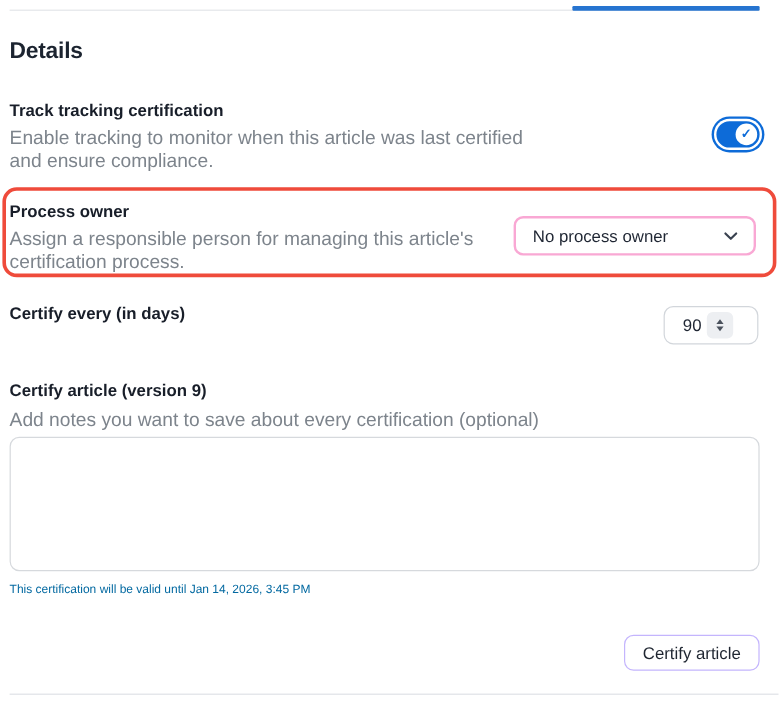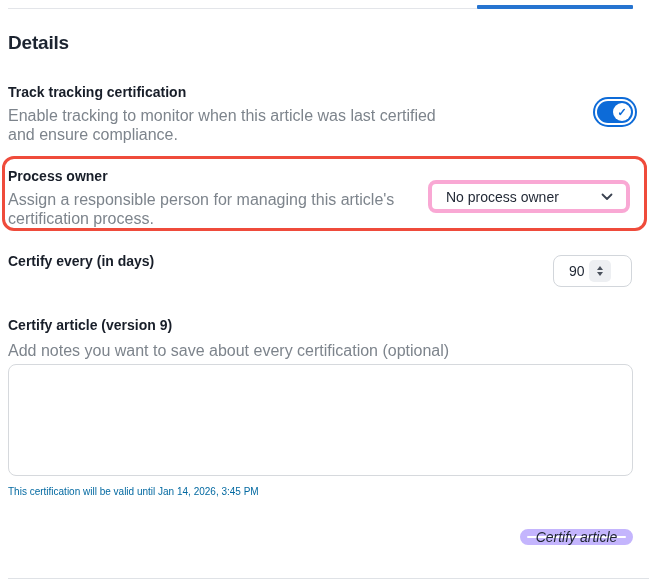--- a/index.html
+++ b/index.html
@@ -21,21 +21,21 @@
   .toggle-knob { position:absolute; right:2px; top:2px; width:18px; height:18px; border-radius:50%;
                  background:#ffffff; display:flex; align-items:center; justify-content:center; }
   .toggle-check { color:#0d6bd8; font-size:11px; font-weight:700; line-height:1; }
 
   
   .annotation { position:absolute; left:2px; top:156px; width:645px; height:75px; box-sizing:border-box;
                 border:3px solid #ef4b3b; border-radius:12px; pointer-events:none; }
 
   
   .dropdown { position:absolute; left:428px; top:180px; width:202px; height:33px; box-sizing:border-box;
-              border:4px solid #f9a8d4; border-radius:8px; background:#ffffff; cursor:pointer;
+              border:2px solid #f9a8d4; border-radius:8px; background:#ffffff; cursor:pointer;
               display:flex; align-items:center; justify-content:space-between; padding:0 13px 0 14px;
               font-size:14px; color:#1f2633; }
   .chevron svg { display:block; }
 
   
   .number-input { position:absolute; left:553px; top:255px; width:79px; height:32px; box-sizing:border-box;
                   border:1px solid #d2d6db; border-radius:8px; background:#ffffff;
                   display:flex; align-items:center; justify-content:space-between; padding:0 20px 0 15px;
                   font-size:14px; color:#1f2633; }
   .stepper { width:22px; height:22px; background:#edeff2; border-radius:5px; cursor:pointer;
@@ -43,24 +43,24 @@
   .tri-up   { width:0; height:0; border-left:3.5px solid transparent; border-right:3.5px solid transparent; border-bottom:4.5px solid #4a515c; }
   .tri-down { width:0; height:0; border-left:3.5px solid transparent; border-right:3.5px solid transparent; border-top:4.5px solid #4a515c; }
 
   
   .notes-area { position:absolute; left:8px; top:364px; width:625px; height:112px; box-sizing:border-box;
                 border:1px solid #d6d9dd; border-radius:8px; background:#ffffff; resize:none;
                 font-family:inherit; font-size:14px; color:#1f2633; padding:10px 12px; outline:none; }
 
   .valid-note { position:absolute; left:8px; top:486px; font-size:10px; color:#0369a1; }
 
-  .certify-btn { position:absolute; left:520px; top:529px; width:113px; height:16px; box-sizing:border-box;
-                 border:7px solid #c4b5fd; border-radius:8px; background:#ffffff; cursor:pointer;
+  .certify-btn { position:absolute; left:520px; top:529px; width:113px; height:30px; box-sizing:border-box;
+                 border:1px solid #c4b5fd; border-radius:8px; background:#ffffff; cursor:pointer;
                  font-family:inherit; font-size:14px; color:#1f2631;
-                 display:flex; align-items:center; justify-content:center;font-style:italic; }
+                 display:flex; align-items:center; justify-content:center; }
 
   .bottom-rule { position:absolute; left:8px; top:578px; width:641px; height:1px; background:#dfe2e6; }
 </style>
 </head>
 <body>
 
 <div class="canvas">
 
   <div class="tab-rule"></div>
   <div class="tab-indicator"></div>

